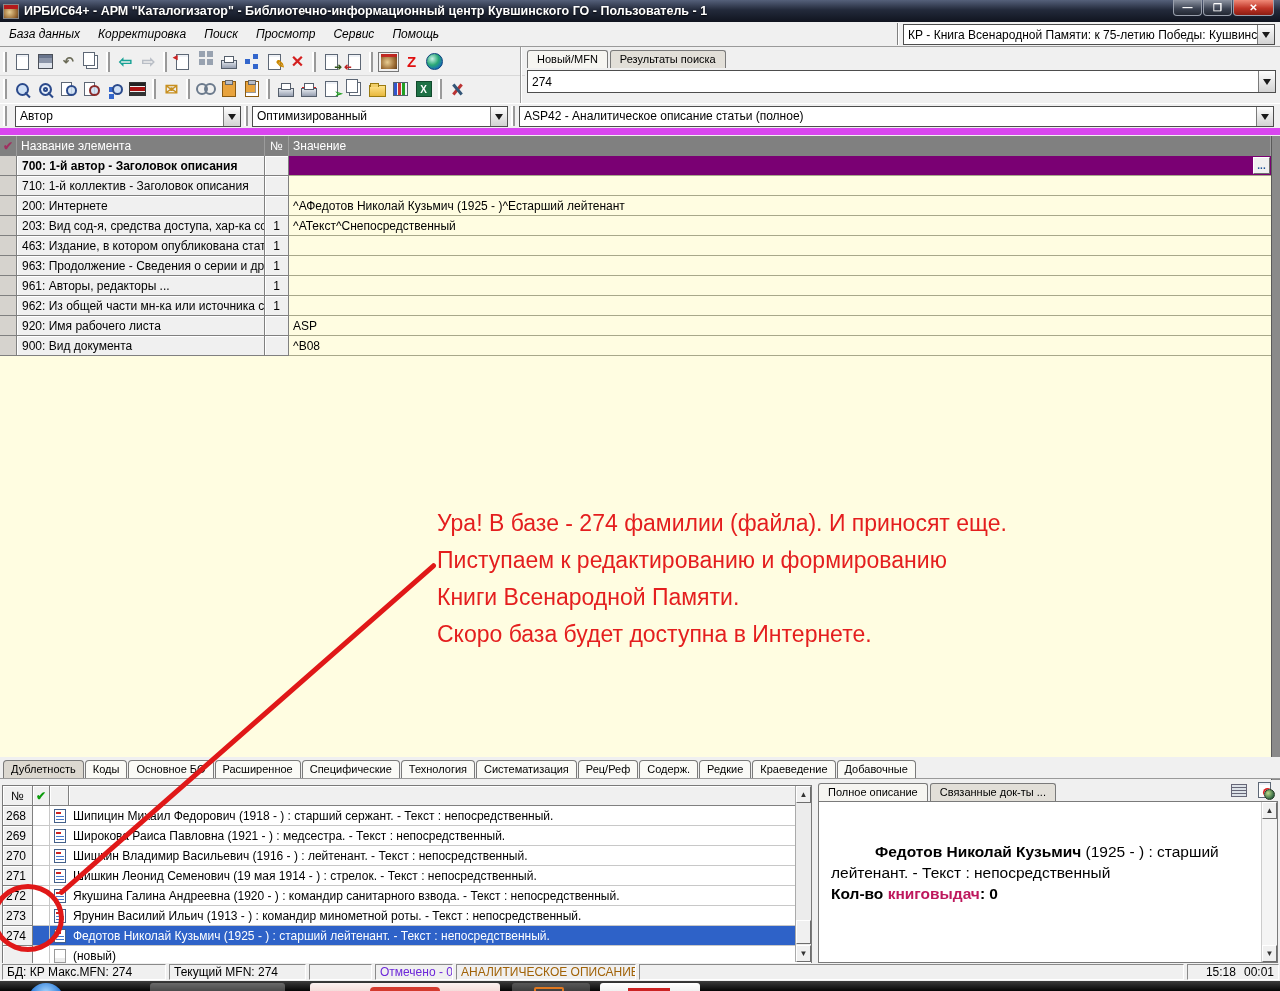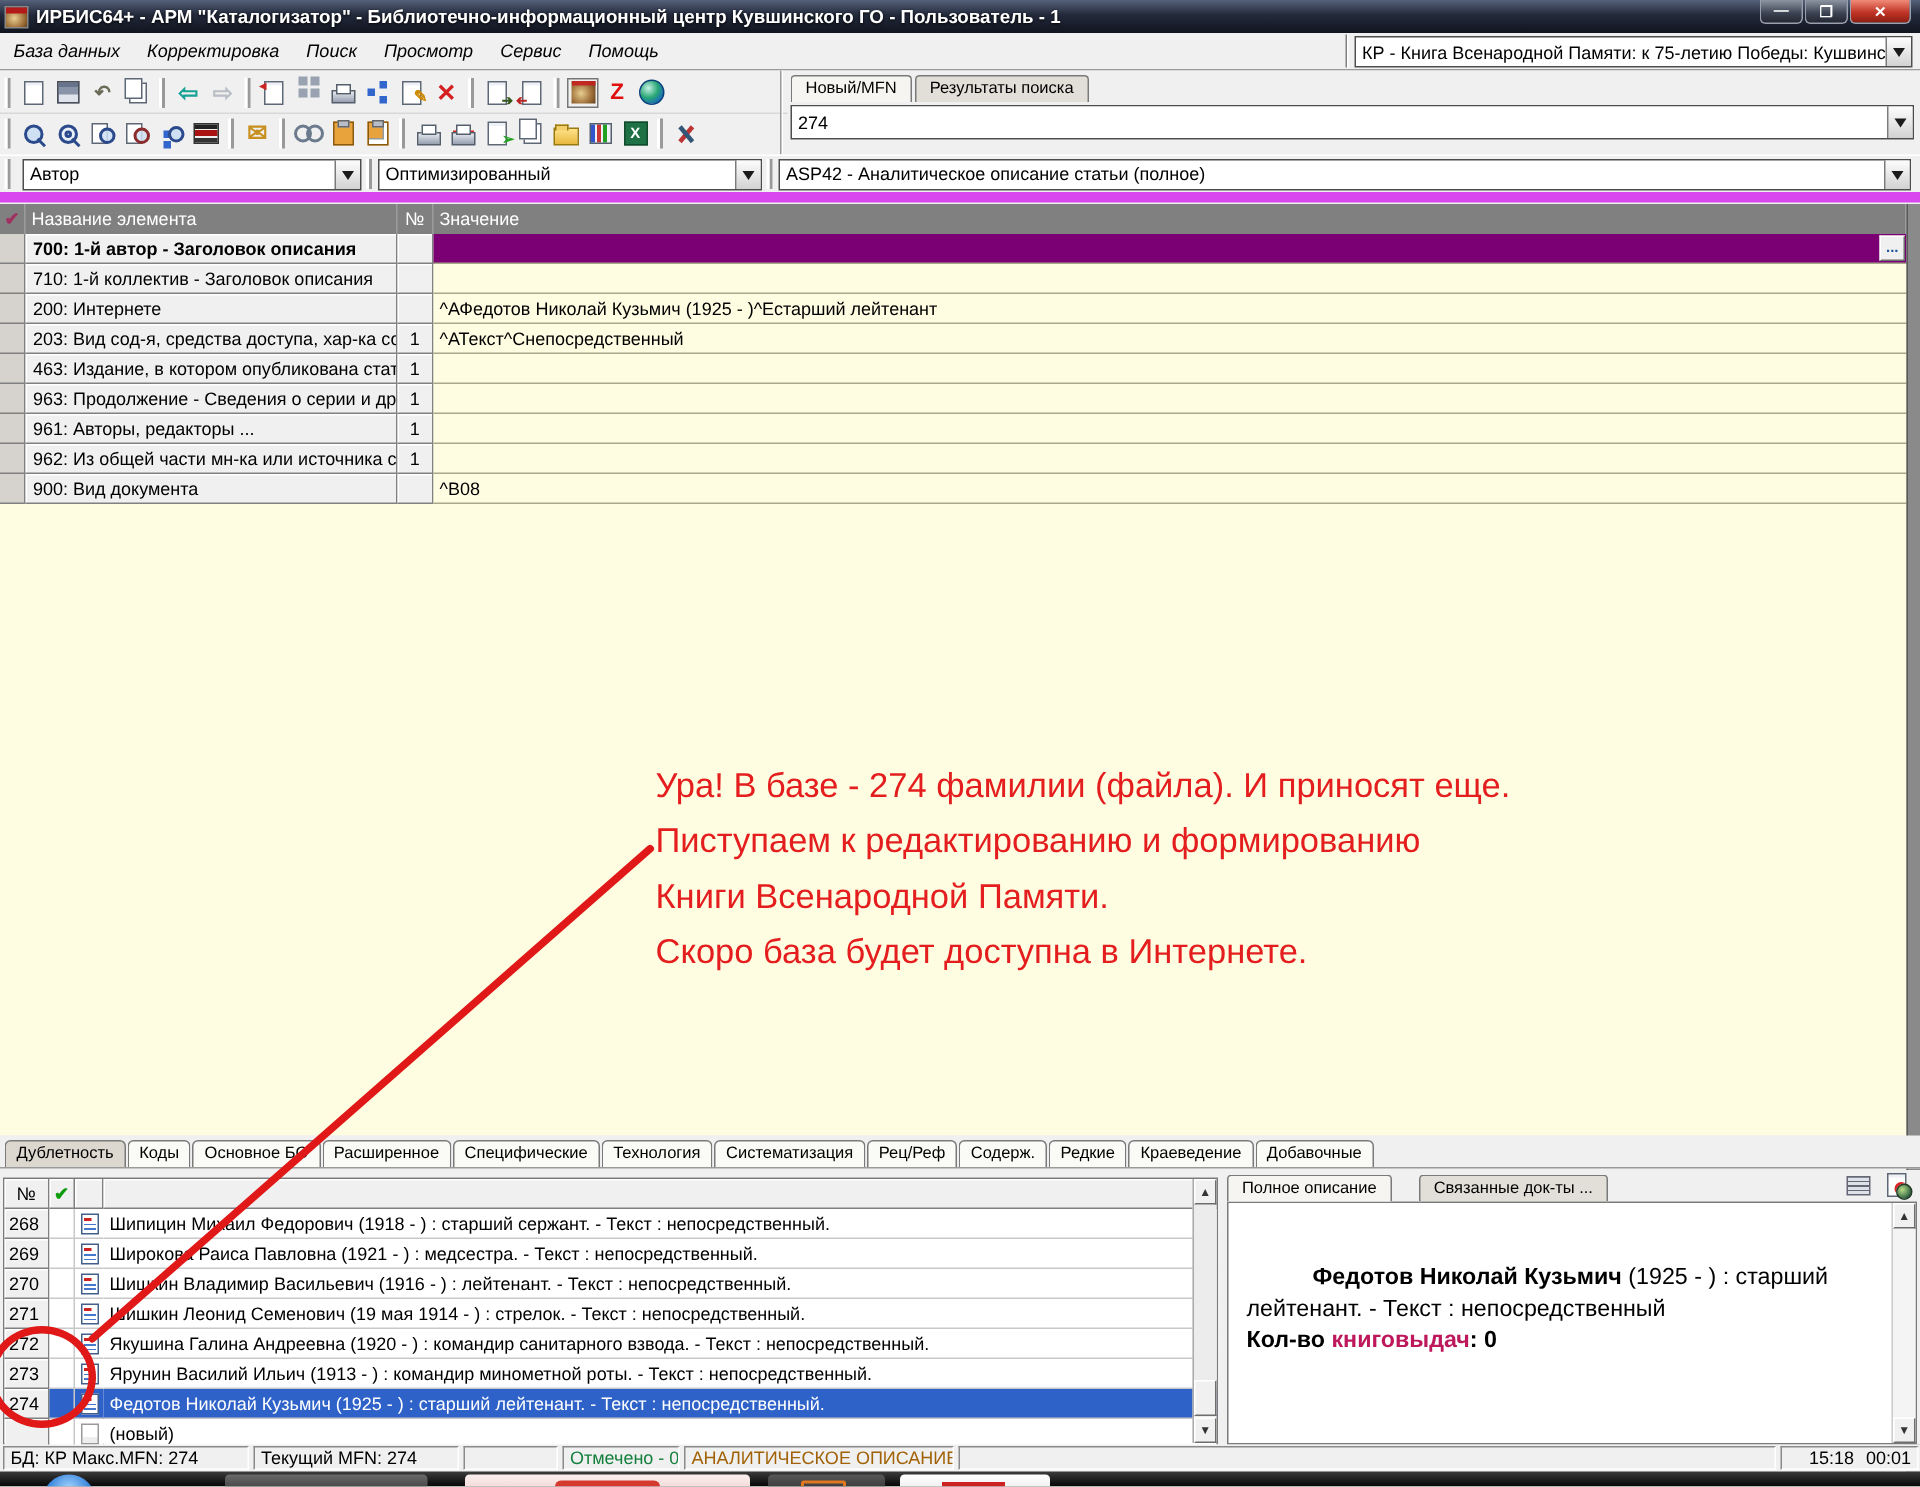--- a/index.html
+++ b/index.html
@@ -194,39 +194,39 @@
     border-left:1px solid #aaa; }
   .sb-btn { position:absolute; left:0; right:0; height:17px; background:#f0f0f0;
     border:1px solid; border-color:#fff #6d6d6d #6d6d6d #fff; display:flex; align-items:center; justify-content:center;
     font-size:8px; color:#333; }
   .sb-up { top:0; } .sb-dn { bottom:0; }
   .sb-thumb { position:absolute; left:0; right:0; height:24px; background:#f0f0f0;
     border:1px solid; border-color:#fff #6d6d6d #6d6d6d #fff; }
 
   
   .detail { position:absolute; left:818px; top:0; right:2px; bottom:0; }
-  .dtabs { display:flex; height:21px; align-items:flex-end; position:relative;gap:16px; }
+  .dtabs { display:flex; height:21px; align-items:flex-end; position:relative; }
   .dtab { padding:2px 9px 3px; font-size:11px; border:1px solid #7a7a7a; border-bottom:none;
     border-radius:3px 3px 0 0; background:#e2dfd8; margin-right:2px; white-space:nowrap; }
   .dtab.active { background:#f6f5f1; z-index:2; }
   .dicons { position:absolute; right:2px; top:0; display:flex; gap:3px; }
   .dbody { position:absolute; left:0; right:0; top:21px; bottom:0; background:#fff;
     border:1px solid #7a7a7a; padding:40px 24px 0 12px; font-size:15.5px; line-height:1.35; }
   .dbody .ind { text-indent:44px; }
   .d-green { color:#be185d; font-weight:bold; }
   .d-bold { font-weight:bold; }
   .panel-sb { position:absolute; right:1px; top:22px; bottom:1px; width:16px; background:#f4f4f4;
     border-left:1px solid #ccc; }
 
   
   .status { position:absolute; left:0; top:963px; right:0; height:18px; background:#f0f0f0; display:flex; }
   .st { border:1px solid; border-color:#8a8a8a #fff #fff #8a8a8a; margin:1px 1px 1px 2px;
     display:flex; align-items:center; padding:0 4px; white-space:nowrap; overflow:hidden; }
   .st-db { width:164px; } .st-cur { width:137px; } .st-empty1 { width:63px; }
-  .st-marked { width:78px; color:#15803d; } .st-mode { width:180px; color:#a16207; }
+  .st-marked { width:78px; color:#6d28d9; } .st-mode { width:180px; color:#a16207; }
   .st-fill { flex:1; } .st-time { width:92px; justify-content:flex-end; gap:8px; }
 
   
   .taskbar { position:absolute; left:0; top:981px; right:0; height:10px; overflow:hidden;
     background:linear-gradient(#3c3c3c,#050505); }
   .orb { position:absolute; left:28px; top:2px; width:36px; height:36px; border-radius:50%;
     background:radial-gradient(circle at 50% 28%,#aad8ff,#1a6fd4 55%,#063a7a); }
   .tkb { position:absolute; top:2px; height:20px; border-radius:3px; }
   .tkb-1 { left:150px; width:135px; background:linear-gradient(#6a6a6a,#1a1a1a); }
   .tkb-2 { left:310px; width:190px; background:linear-gradient(#fbf0ef,#eabfba); }
@@ -403,20 +403,26 @@
           <div class="gc-val"></div>
         </div>
         <div class="grow">
           <div class="gc-check"></div>
           <div class="gc-name">962: Из общей части мн-ка или источника стат</div>
           <div class="gc-num">1</div>
           <div class="gc-val"></div>
         </div>
         <div class="grow">
           <div class="gc-check"></div>
+          <div class="gc-name">920: Имя рабочего листа</div>
+          <div class="gc-num"></div>
+          <div class="gc-val">ASP</div>
+        </div>
+        <div class="grow">
+          <div class="gc-check"></div>
           <div class="gc-name">900: Вид документа</div>
           <div class="gc-num"></div>
           <div class="gc-val">^B08</div>
         </div>
       </div>
   </div>
 
   <div class="workspace"></div>
   <div class="right-frame"></div>
   <div class="annotation" id="ann">

